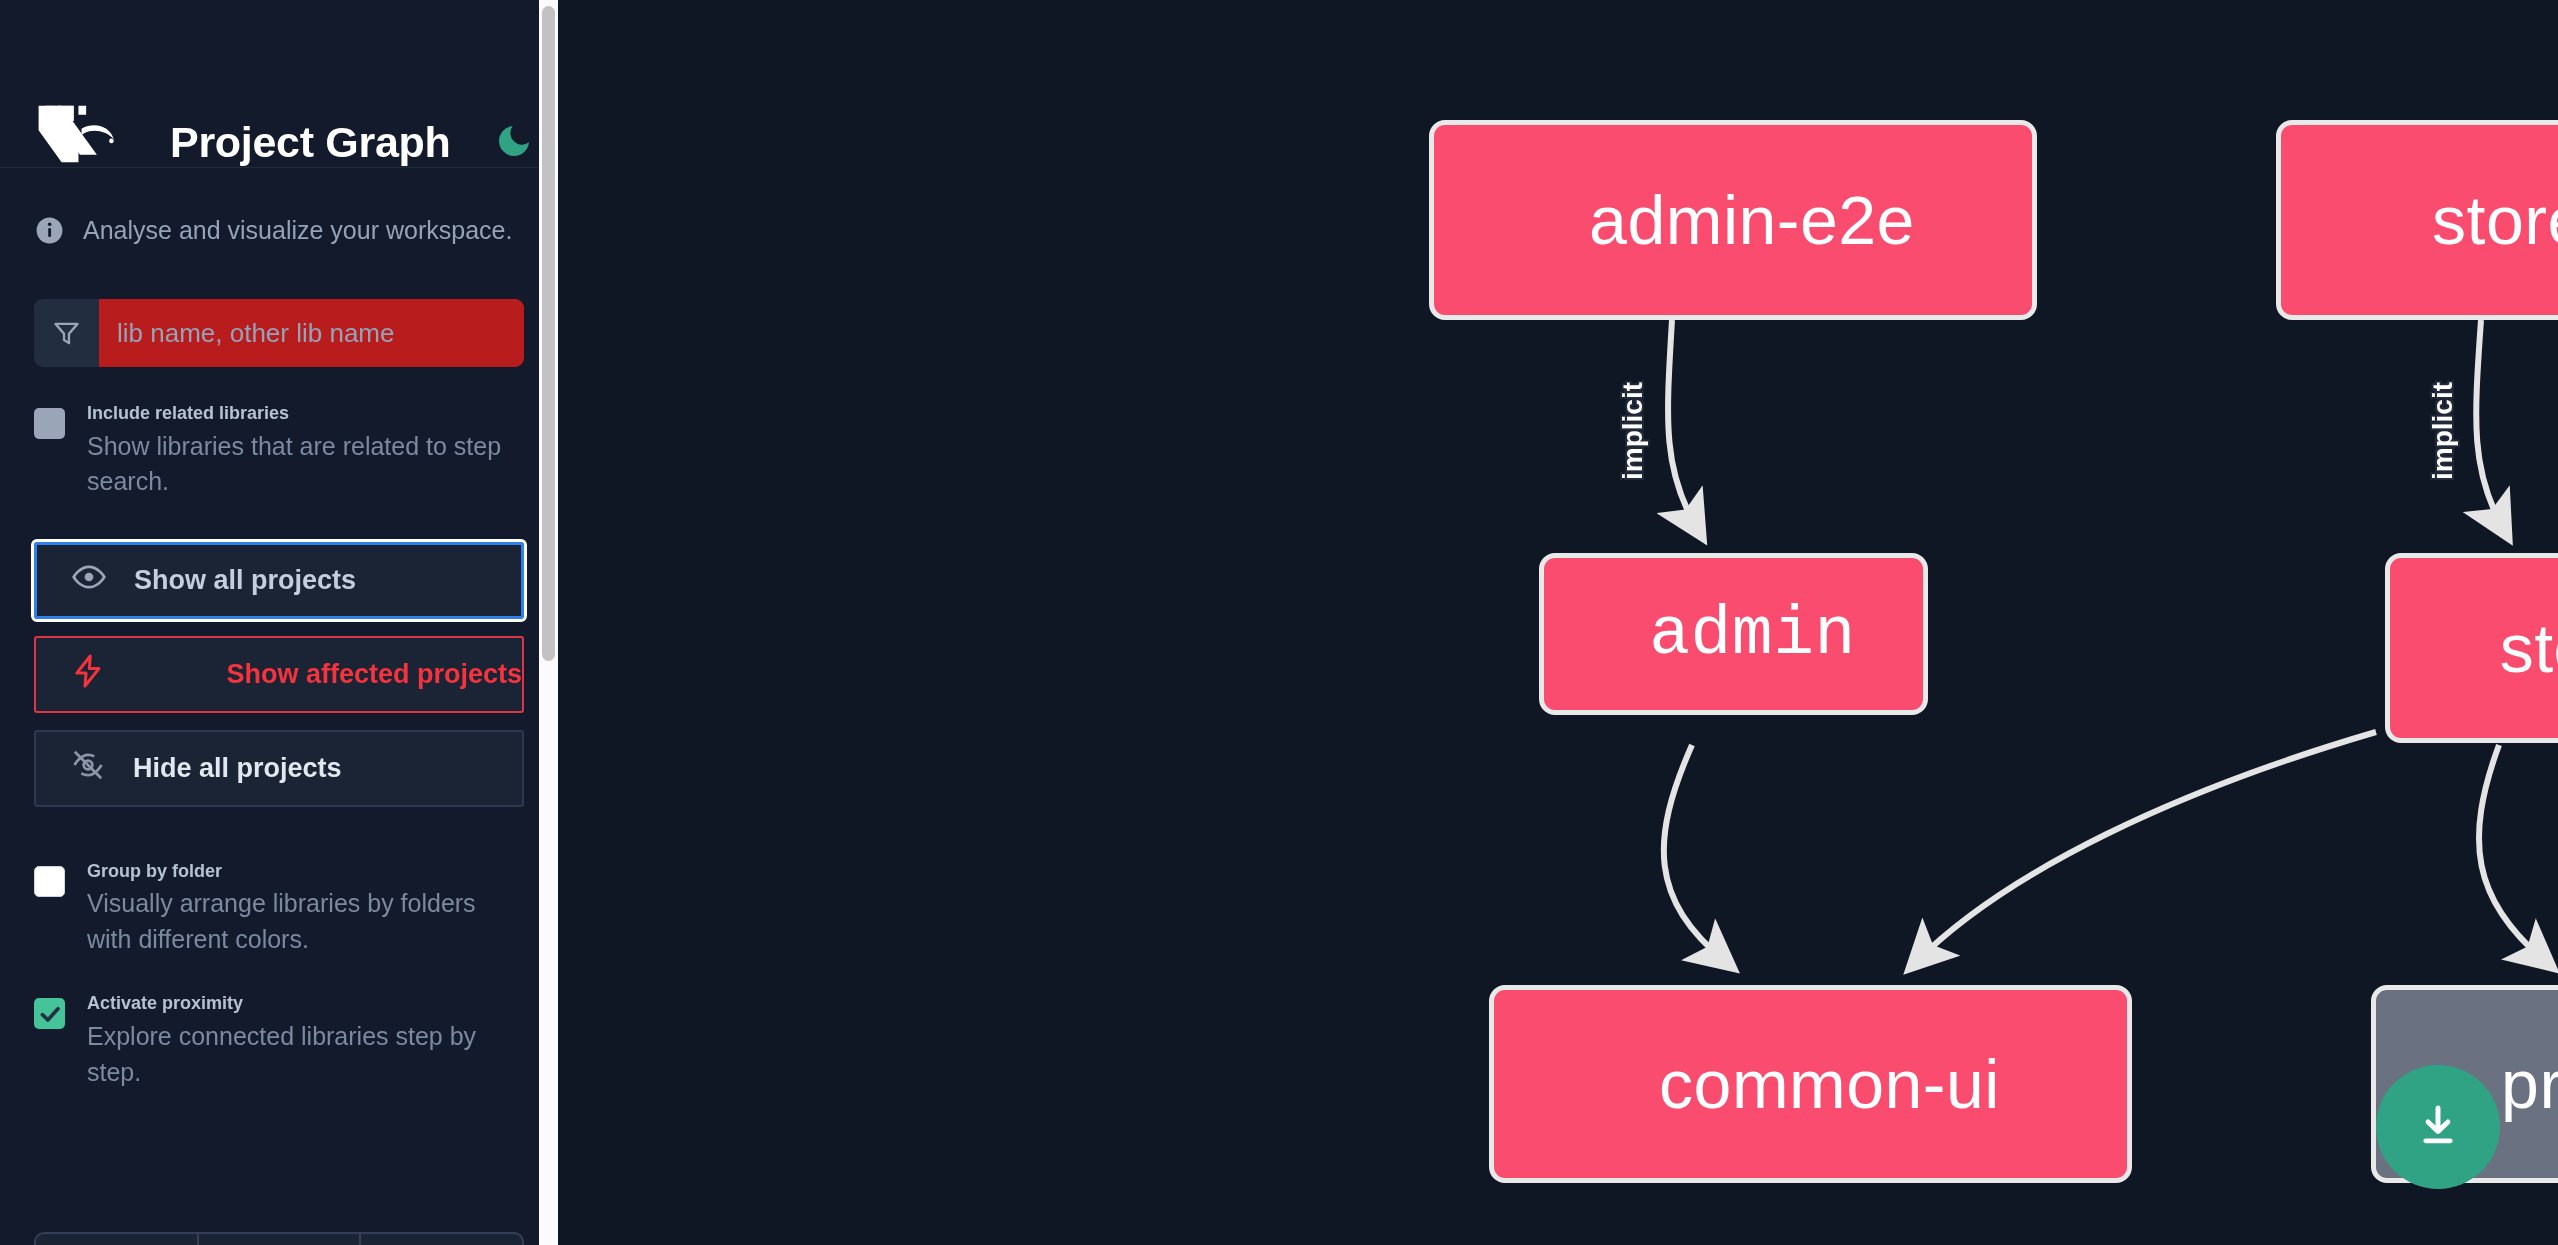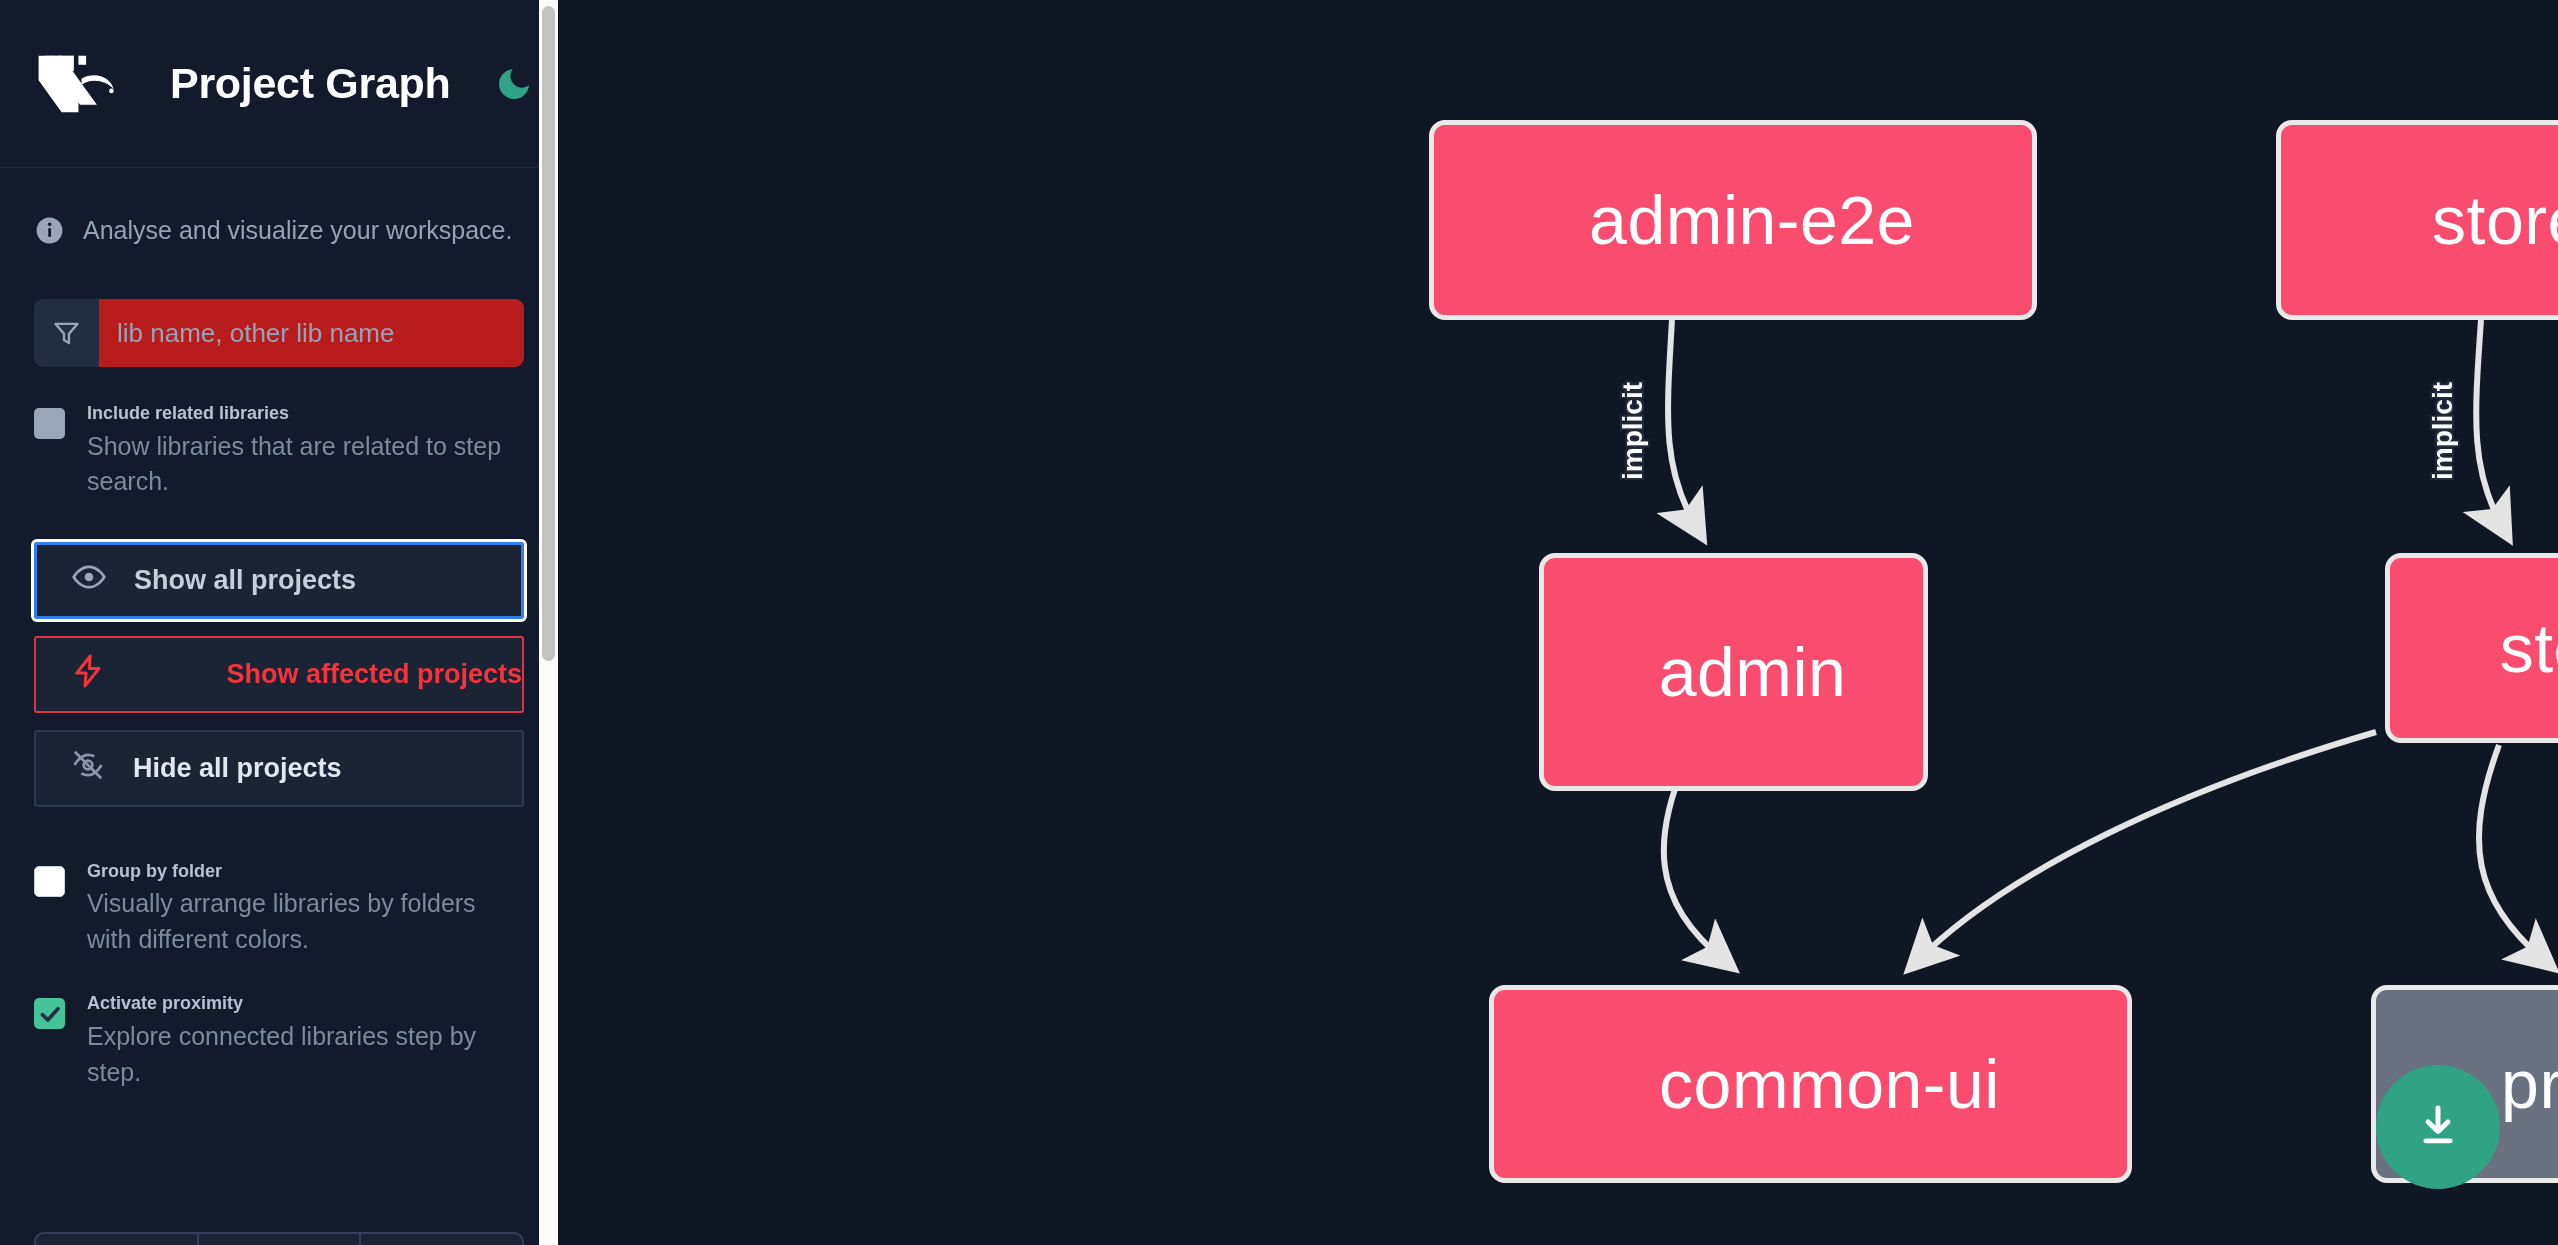--- a/index.html
+++ b/index.html
@@ -14,21 +14,21 @@
   
   .sidebar {
     position: relative;
     width: 558px; height: 1245px;
     background: #131a2b;
     flex: 0 0 558px;
     overflow: hidden;
   }
   .sidebar-header {
     height: 168px;
-    display: flex; align-items: center;
+    display: flex; align-items: flex-end;
     padding: 0 34px;
     border-bottom: 1px solid #202a3d;
     background: #131a2b;
   }
   .nx-logo { width: 92px; height: 66px; flex: 0 0 92px; }
   .app-title {
     color: #ffffff;
     font-size: 43px;
     font-weight: 700;
     margin-left: 44px;
@@ -346,21 +346,21 @@
       <path d="M1818 732 C1620 790 1450 870 1358 962" stroke="#e4e4e4" stroke-width="6" fill="none" marker-end="url(#ah)"></path>
 
       <path d="M1941 745 C1906 840 1914 900 1988 962" stroke="#e4e4e4" stroke-width="6" fill="none" marker-end="url(#ah)"></path>
     </svg>
 
     <div class="edge-label" style="left:1026px; top:415px; transform:rotate(-90deg);">implicit</div>
     <div class="edge-label" style="left:1836px; top:415px; transform:rotate(-90deg);">implicit</div>
 
     <div class="node rose" style="left:871px;  top:120px;  width:608px; height:200px;">admin-e2e</div>
     <div class="node rose" style="left:1718px; top:120px;  width:566px; height:200px;">store-e2e</div>
-    <div class="node rose" style="left:981px;  top:553px;  width:389px; height:238px;">admin</div>
+    <div class="node rose" style="left:981px;  top:553px;  width:389px; height:162px;font-family:Liberation Mono, monospace;">admin</div>
     <div class="node rose" style="left:1827px; top:553px;  width:345px; height:190px;">store</div>
     <div class="node rose" style="left:931px;  top:985px;  width:643px; height:198px;">common-ui</div>
     <div class="node grey" style="left:1813px; top:985px;  width:525px; height:198px;">products</div>
 
     <button class="fab">
       <span>
         <svg viewBox="0 0 24 24" width="54" height="54" fill="none" stroke="#ffffff" stroke-width="2.2" stroke-linecap="round" stroke-linejoin="round">
           <path d="M12 4v9.5"></path>
           <path d="M7.6 10.2 12 14.4l4.4-4.2"></path>
           <path d="M6.6 18.6h10.8"></path>

